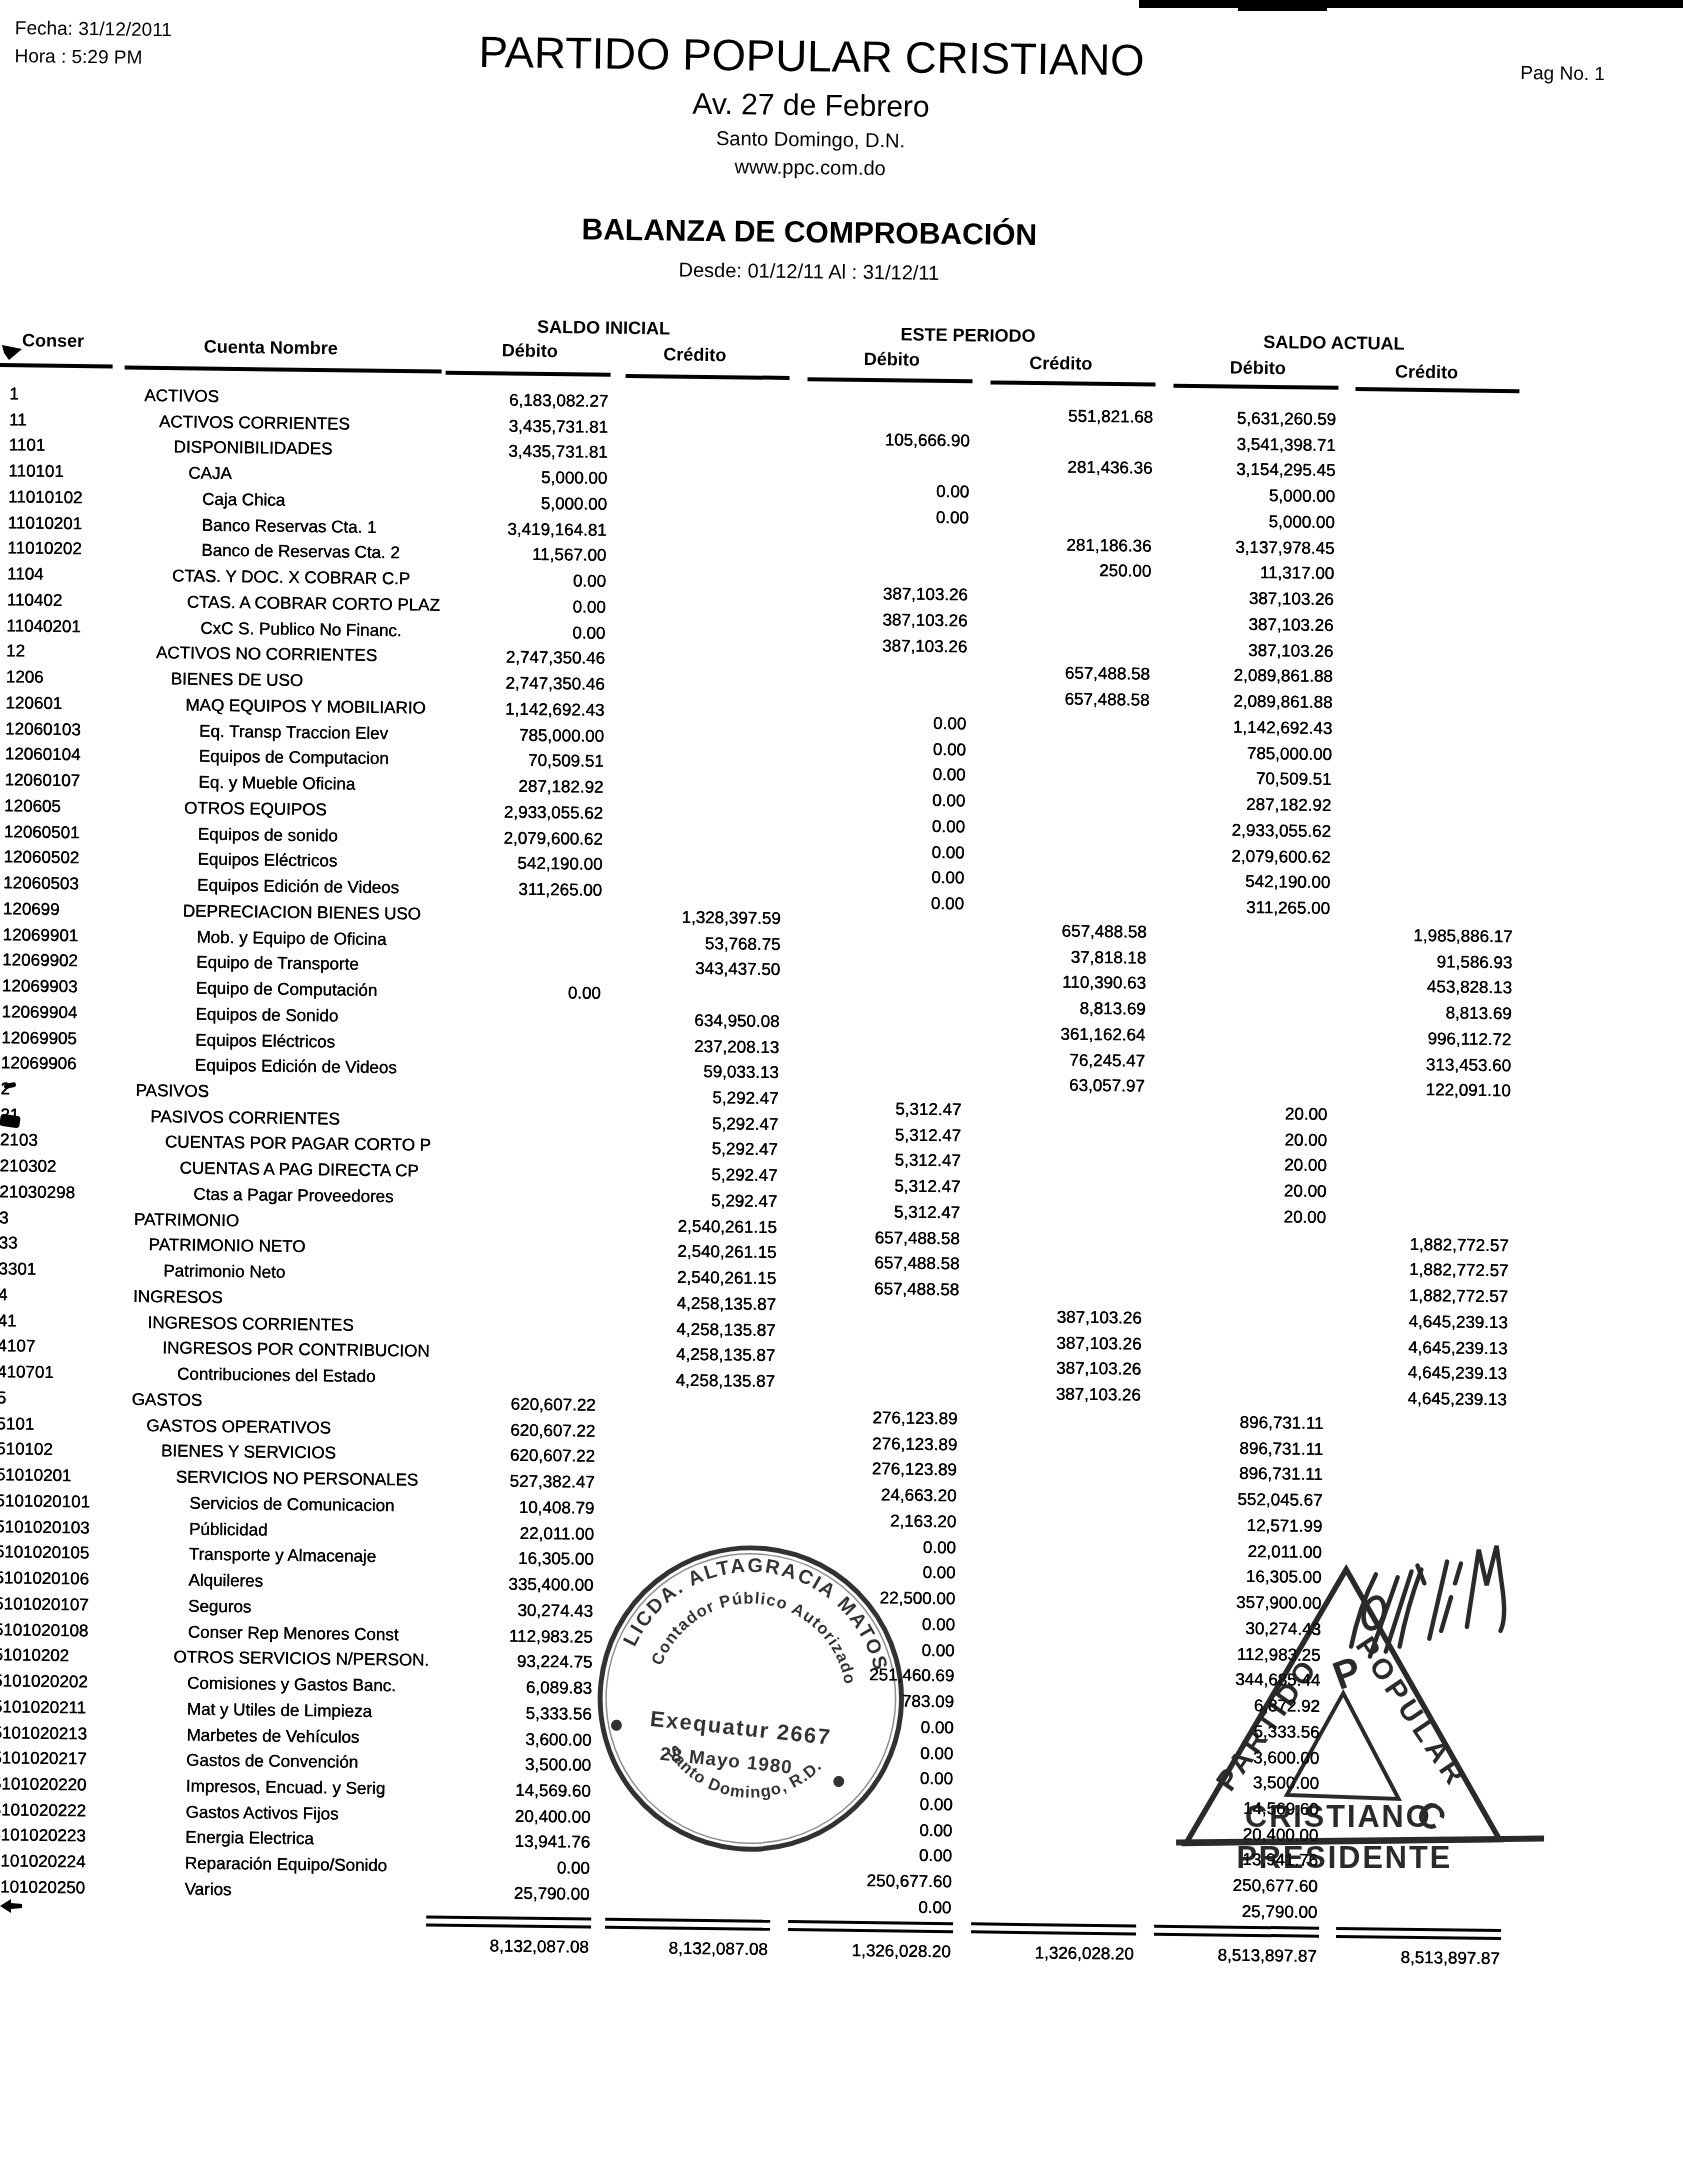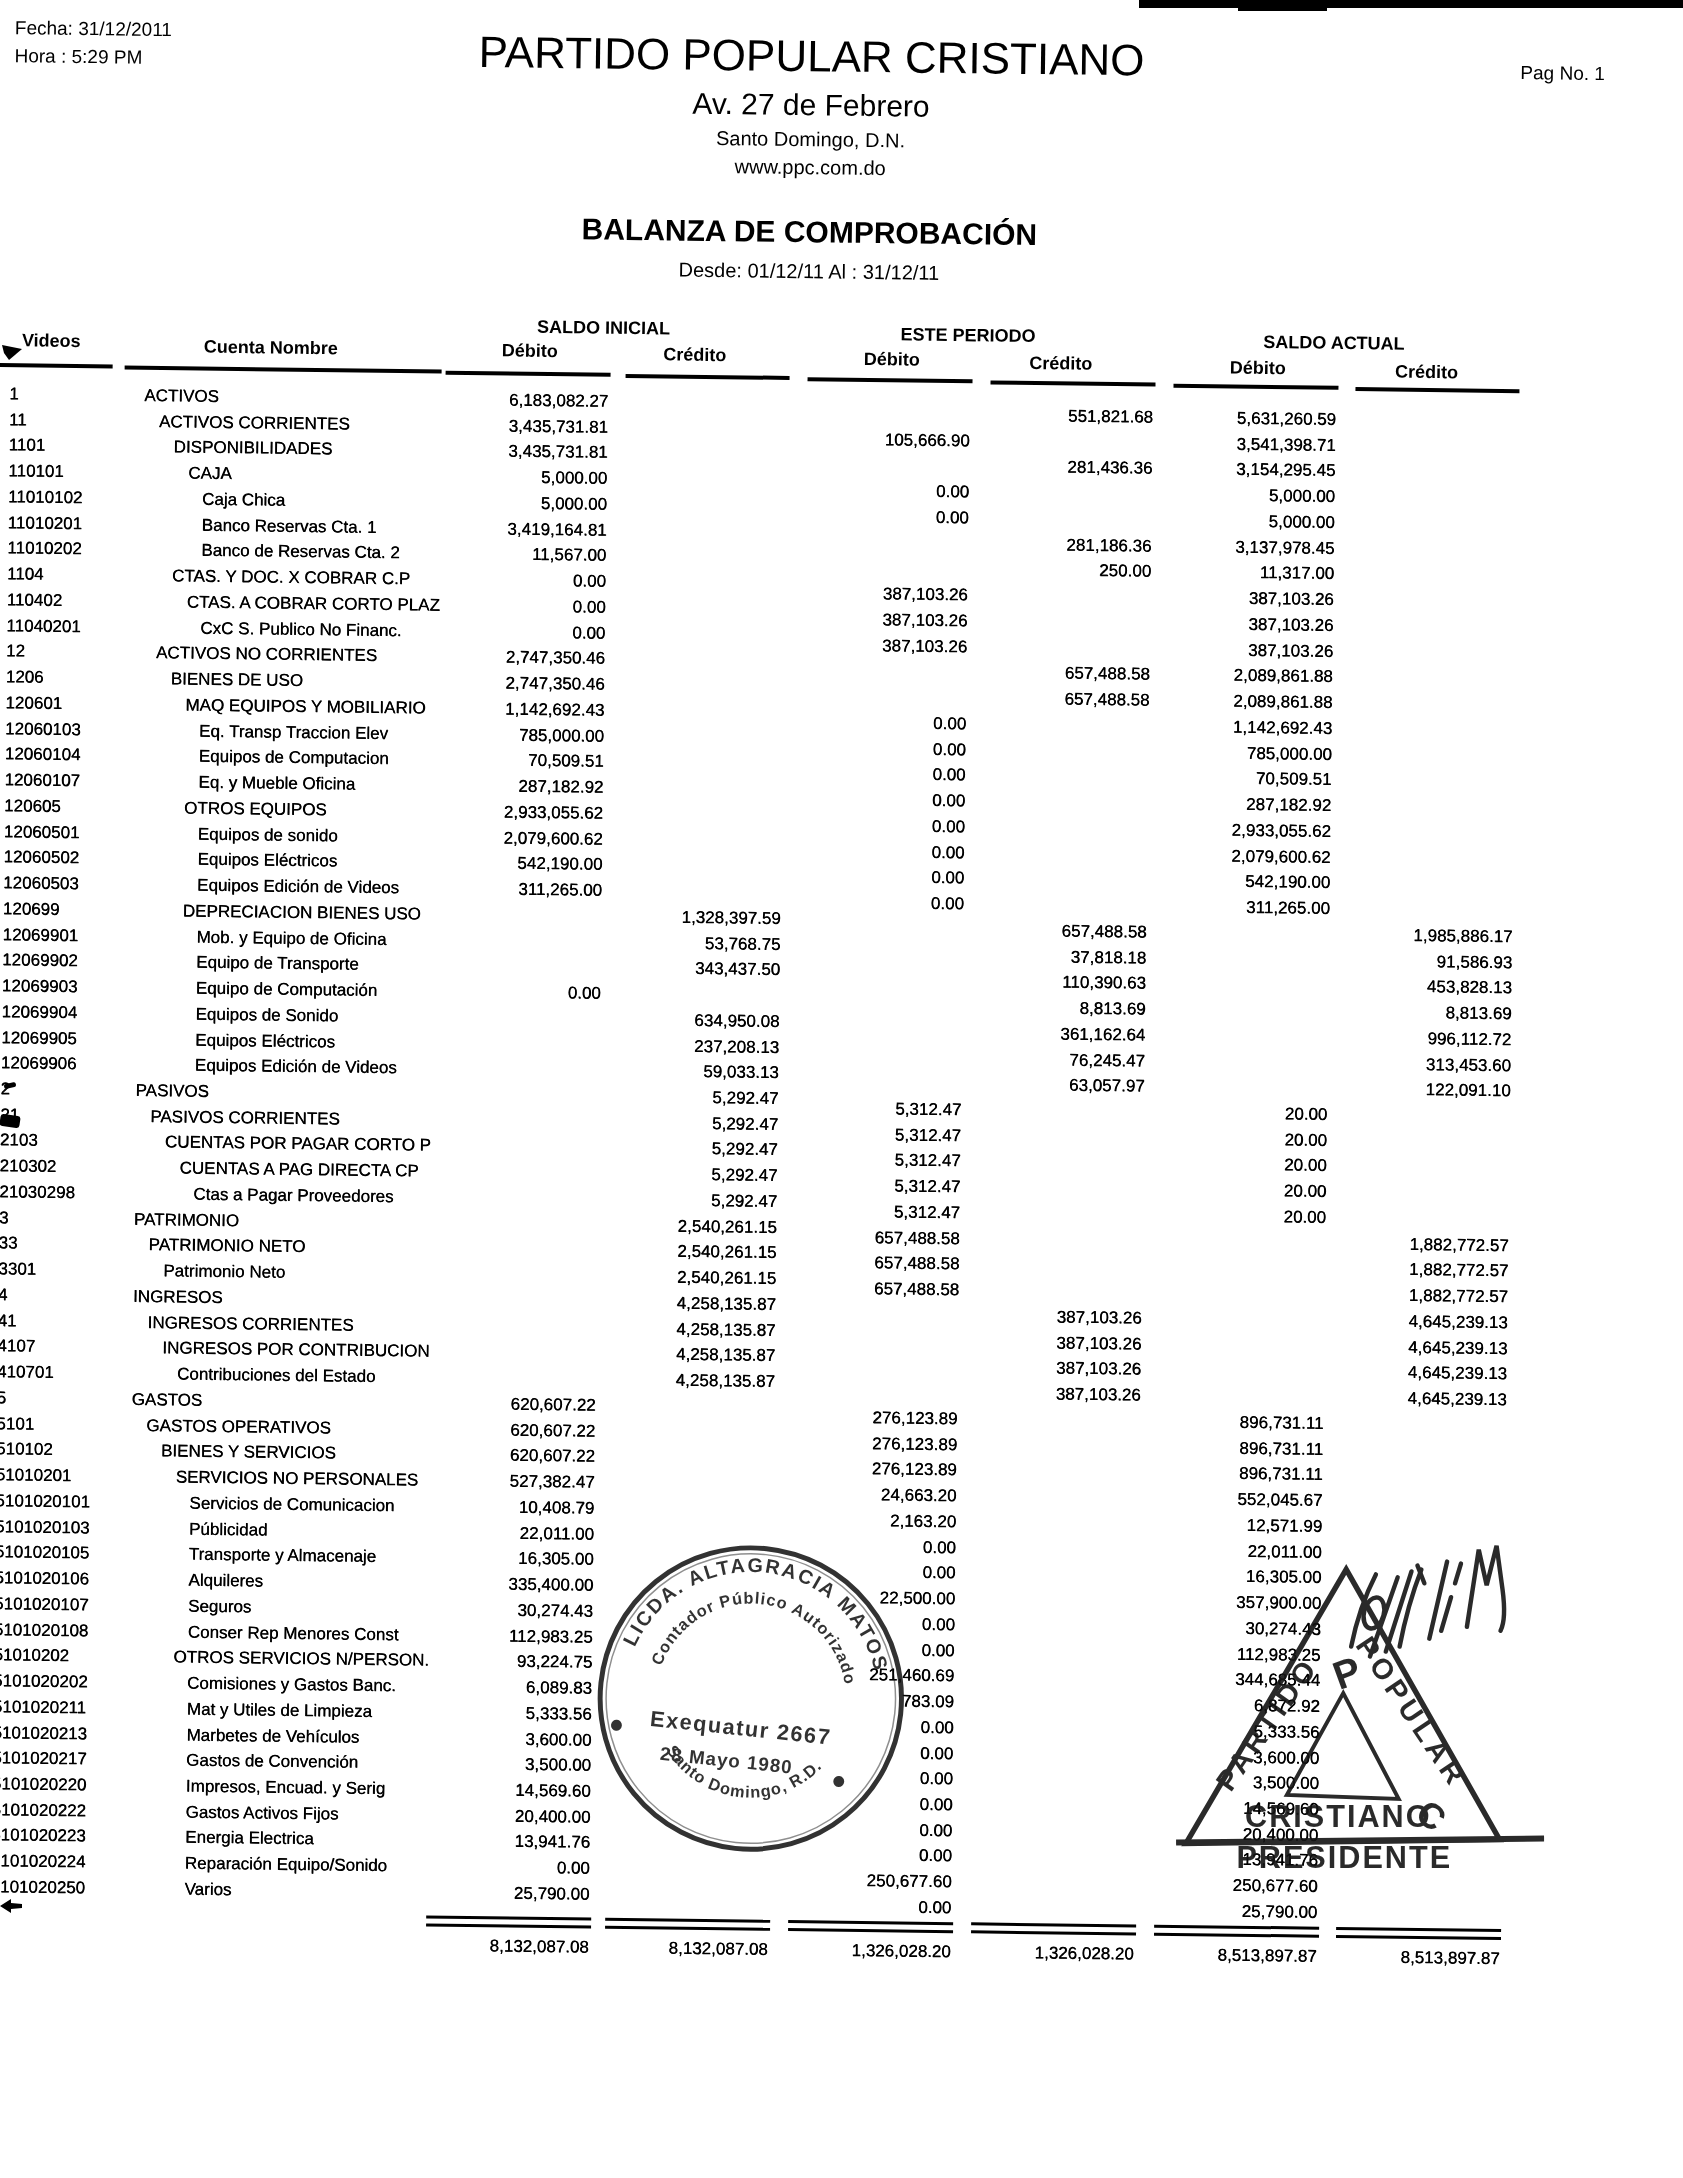--- a/index.html
+++ b/index.html
@@ -60,21 +60,21 @@
   <div class="abs centerline addr-small" style="top:119px;">Santo Domingo, D.N.</div>
   <div class="abs centerline addr-small" style="top:147px;">www.ppc.com.do</div>
 
   <div class="abs centerline rep-title" style="top:206px;">BALANZA DE COMPROBACIÓN</div>
   <div class="abs centerline rep-range" style="top:251px;">Desde: 01/12/11 Al : 31/12/11</div>
 
   <div class="abs gh" style="left:455px;top:311px;width:337px;">SALDO INICIAL</div>
   <div class="abs gh" style="left:817px;top:314px;width:342px;">ESTE PERIODO</div>
   <div class="abs gh" style="left:1183px;top:317px;width:342px;">SALDO ACTUAL</div>
 
-  <div class="abs ch" style="left:26px;top:331px;">Videos</div>
+  <div class="abs ch" style="left:26px;top:331px;">Conser</div>
   <div class="abs ch" style="left:149px;top:335px;width:252px;text-align:center;">Cuenta Nombre</div>
 
   <div class="abs sh" style="left:455px;top:335px;">Débito</div>
   <div class="abs sh credito" style="left:634px;top:337px;">Crédito</div>
   <div class="abs sh" style="left:817px;top:339px;">Débito</div>
   <div class="abs sh credito" style="left:1000px;top:341px;">Crédito</div>
   <div class="abs sh" style="left:1183px;top:343px;">Débito</div>
   <div class="abs sh credito" style="left:1366px;top:345px;">Crédito</div>
 
   <div class="rule" style="left:2px;top:364px;width:115px;"></div>

